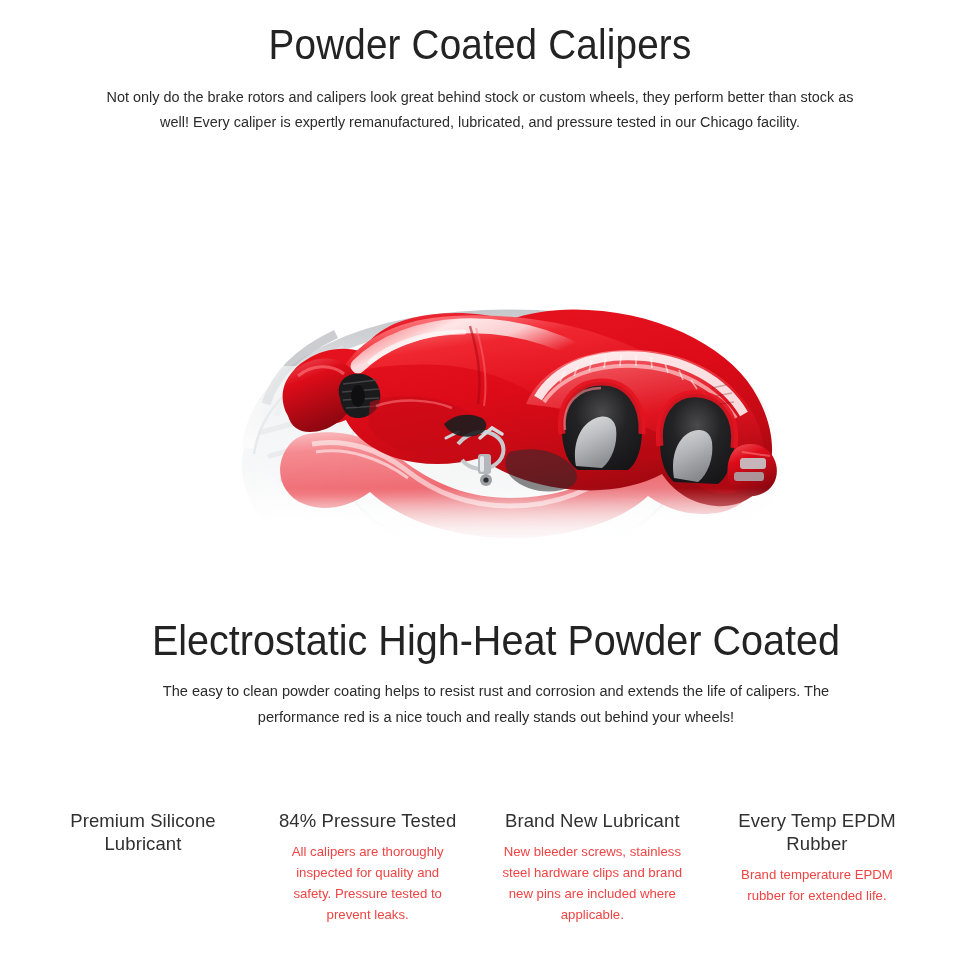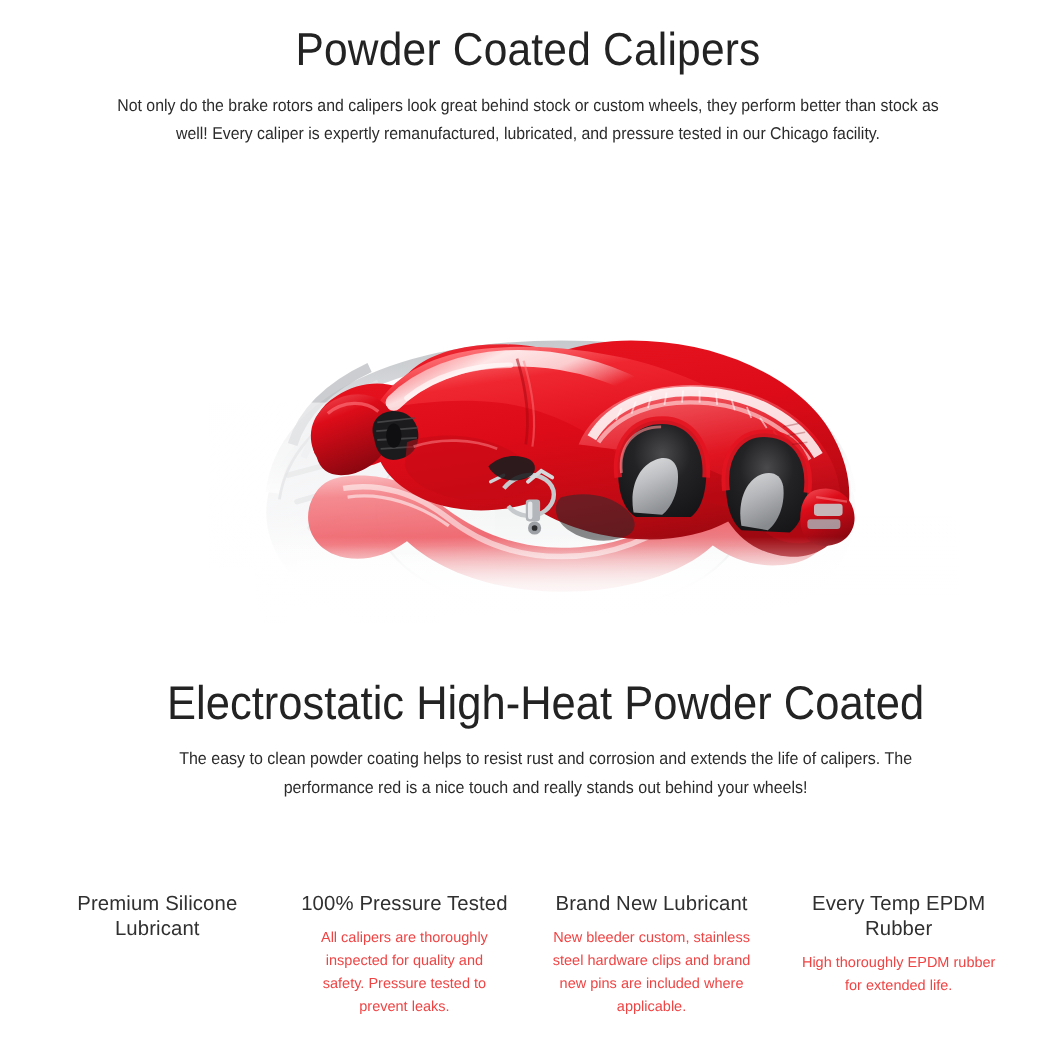--- a/index.html
+++ b/index.html
@@ -444,29 +444,29 @@
     <p class="sect2-sub">The easy to clean powder coating helps to resist rust and corrosion and extends the life of calipers. The performance red is a nice touch and really stands out behind your wheels!</p>
   </section>
 
   <section class="features">
 
     <div class="feature">
       <h3 class="feature-title">Premium Silicone Lubricant</h3>
     </div>
 
     <div class="feature">
-      <h3 class="feature-title">100% Pressure Tested</h3>
+      <h3 class="feature-title">84% Pressure Tested</h3>
       <p class="feature-desc">All calipers are thoroughly inspected for quality and safety. Pressure tested to prevent leaks.</p>
     </div>
 
     <div class="feature">
       <h3 class="feature-title">Brand New Lubricant</h3>
-      <p class="feature-desc">New bleeder custom, stainless steel hardware clips and brand new pins are included where applicable.</p>
+      <p class="feature-desc">New bleeder screws, stainless steel hardware clips and brand new pins are included where applicable.</p>
     </div>
 
     <div class="feature">
       <h3 class="feature-title">Every Temp EPDM Rubber</h3>
-      <p class="feature-desc">High thoroughly EPDM rubber for extended life.</p>
+      <p class="feature-desc">Brand temperature EPDM rubber for extended life.</p>
     </div>
 
   </section>
 
 </div>
 
 </body></html>

